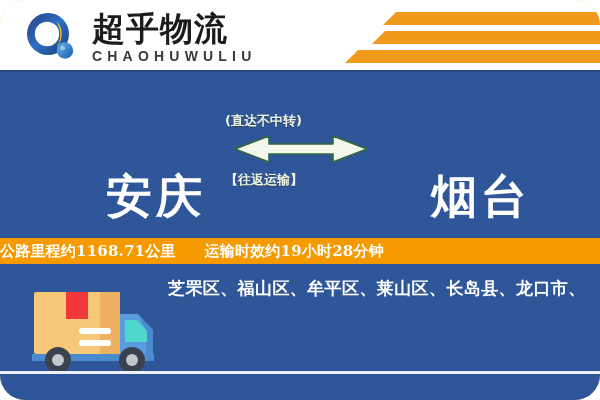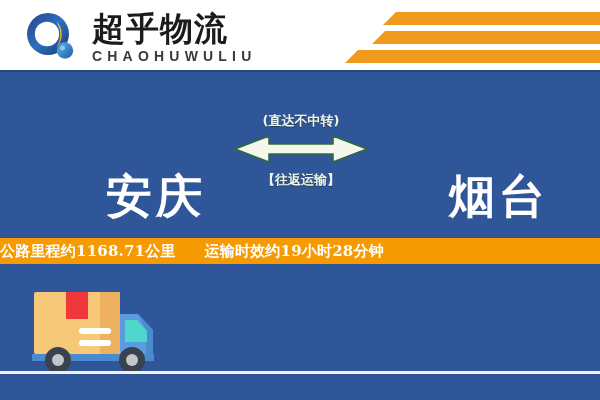--- a/index.html
+++ b/index.html
@@ -4,20 +4,21 @@
 <style>
   html,body{margin:0;padding:0;}
   body{
     width:600px;height:400px;overflow:hidden;
     background:#ffffff;
     font-family:"Liberation Sans","DejaVu Sans",sans-serif;
   }
   #banner{
     position:relative;width:600px;height:400px;overflow:hidden;
     background:#bef264;
+    border-radius:25px;
   }
 
   
   #header{
     position:absolute;left:0;top:0;width:600px;height:70px;
     background:#ffffff;overflow:hidden;
   }
   #logo-mark{
     position:absolute;left:26px;top:12px;width:50px;height:50px;
   }
@@ -52,25 +53,25 @@
   }
   .city{
     position:absolute;top:125px;
     font-family:"DejaVu Serif","Liberation Serif",serif;
     font-size:46px;font-weight:bold;color:#ffffff;
     letter-spacing:4px;white-space:nowrap;
     transform:translateY(-50%);
     margin-left:48px;
   }
   #city-origin{left:58px;}
-  #city-dest{left:401px;}
+  #city-dest{left:383px;}
 
   #route-middle{
     position:absolute;left:225px;top:40px;width:152px;height:92px;
-    text-align:center;
+    text-align:left;
   }
   .route-note{
     font-family:"DejaVu Sans","Liberation Sans",sans-serif;
     font-size:13px;font-weight:bold;color:#f2f5ea;
     letter-spacing:0px;white-space:nowrap;
     text-shadow:0 1px 0 rgba(20,50,20,.55);
   }
   #note-top{line-height:18px;}
   #note-bottom{line-height:18px;margin-top:5px;}
   #arrow-wrap{
@@ -202,17 +203,18 @@
         <rect x="12" y="78" width="122" height="7" fill="#4a8bd0"></rect>
 
         <circle cx="38" cy="84" r="13" fill="#3a4250"></circle>
         <circle cx="38" cy="84" r="6" fill="#c3c7cc"></circle>
         <circle cx="112" cy="84" r="13" fill="#3a4250"></circle>
         <circle cx="112" cy="84" r="6" fill="#c3c7cc"></circle>
       </svg>
     </div>
 
     <div id="district-list">
+      <div class="district-line">芝罘区、福山区、牟平区、莱山区、长岛县、龙口市、</div>
     </div>
   </div>
 
   <div id="bottom-rule"></div>
 </div>
 
 </body></html>

